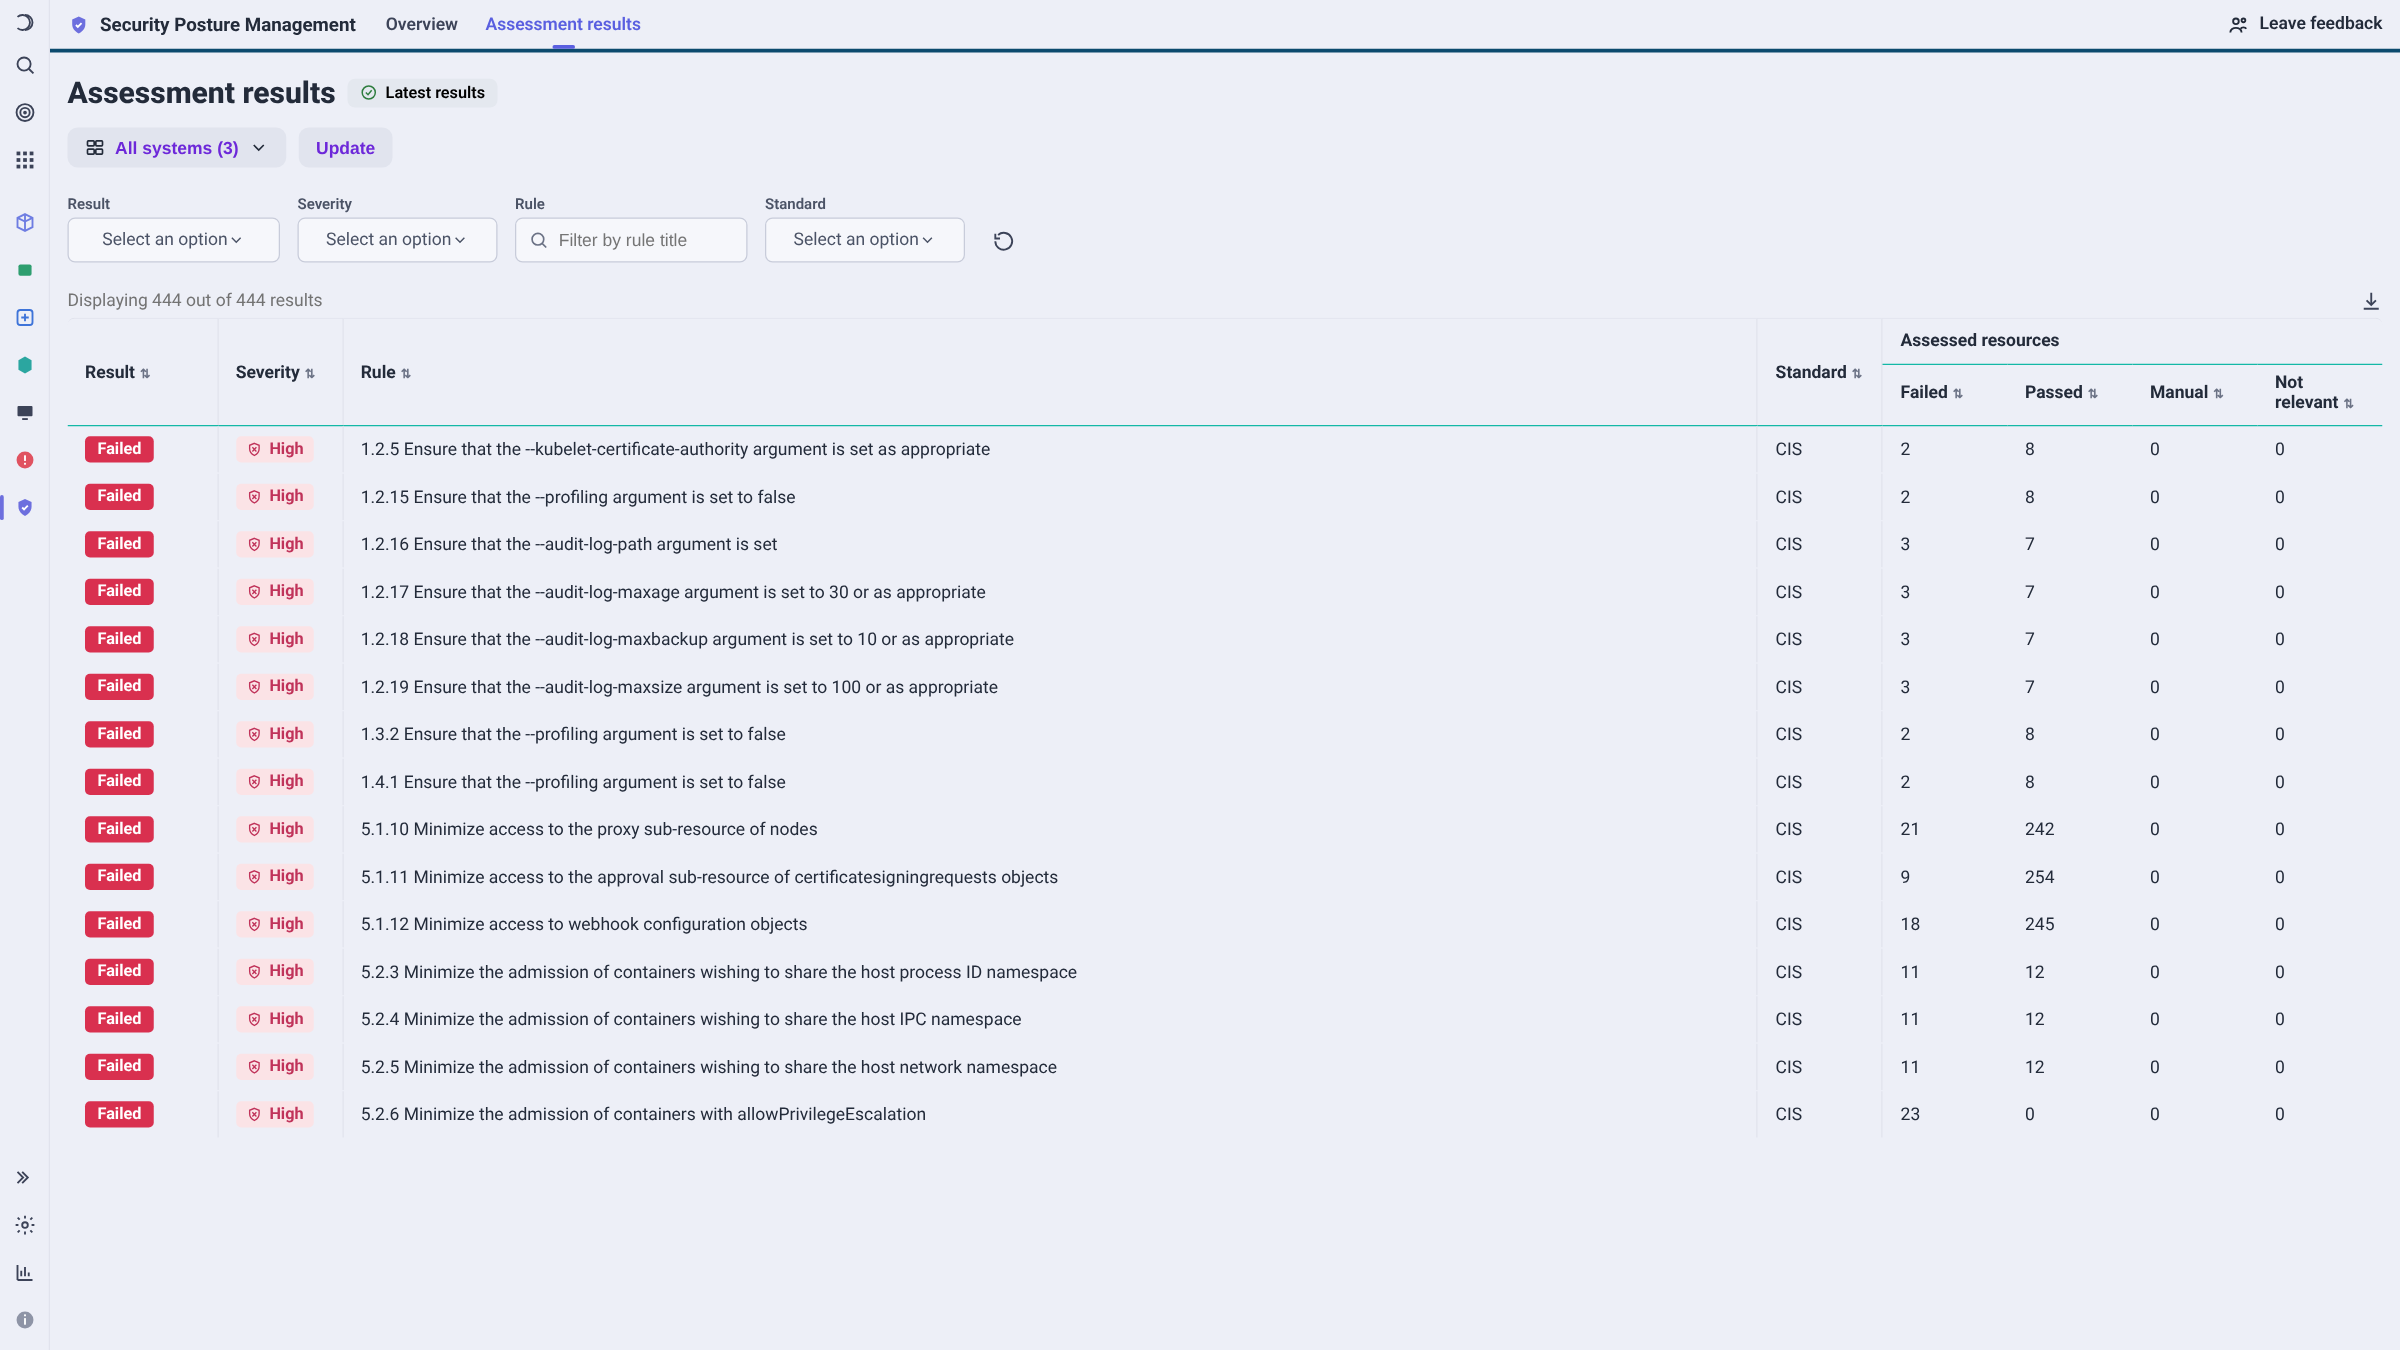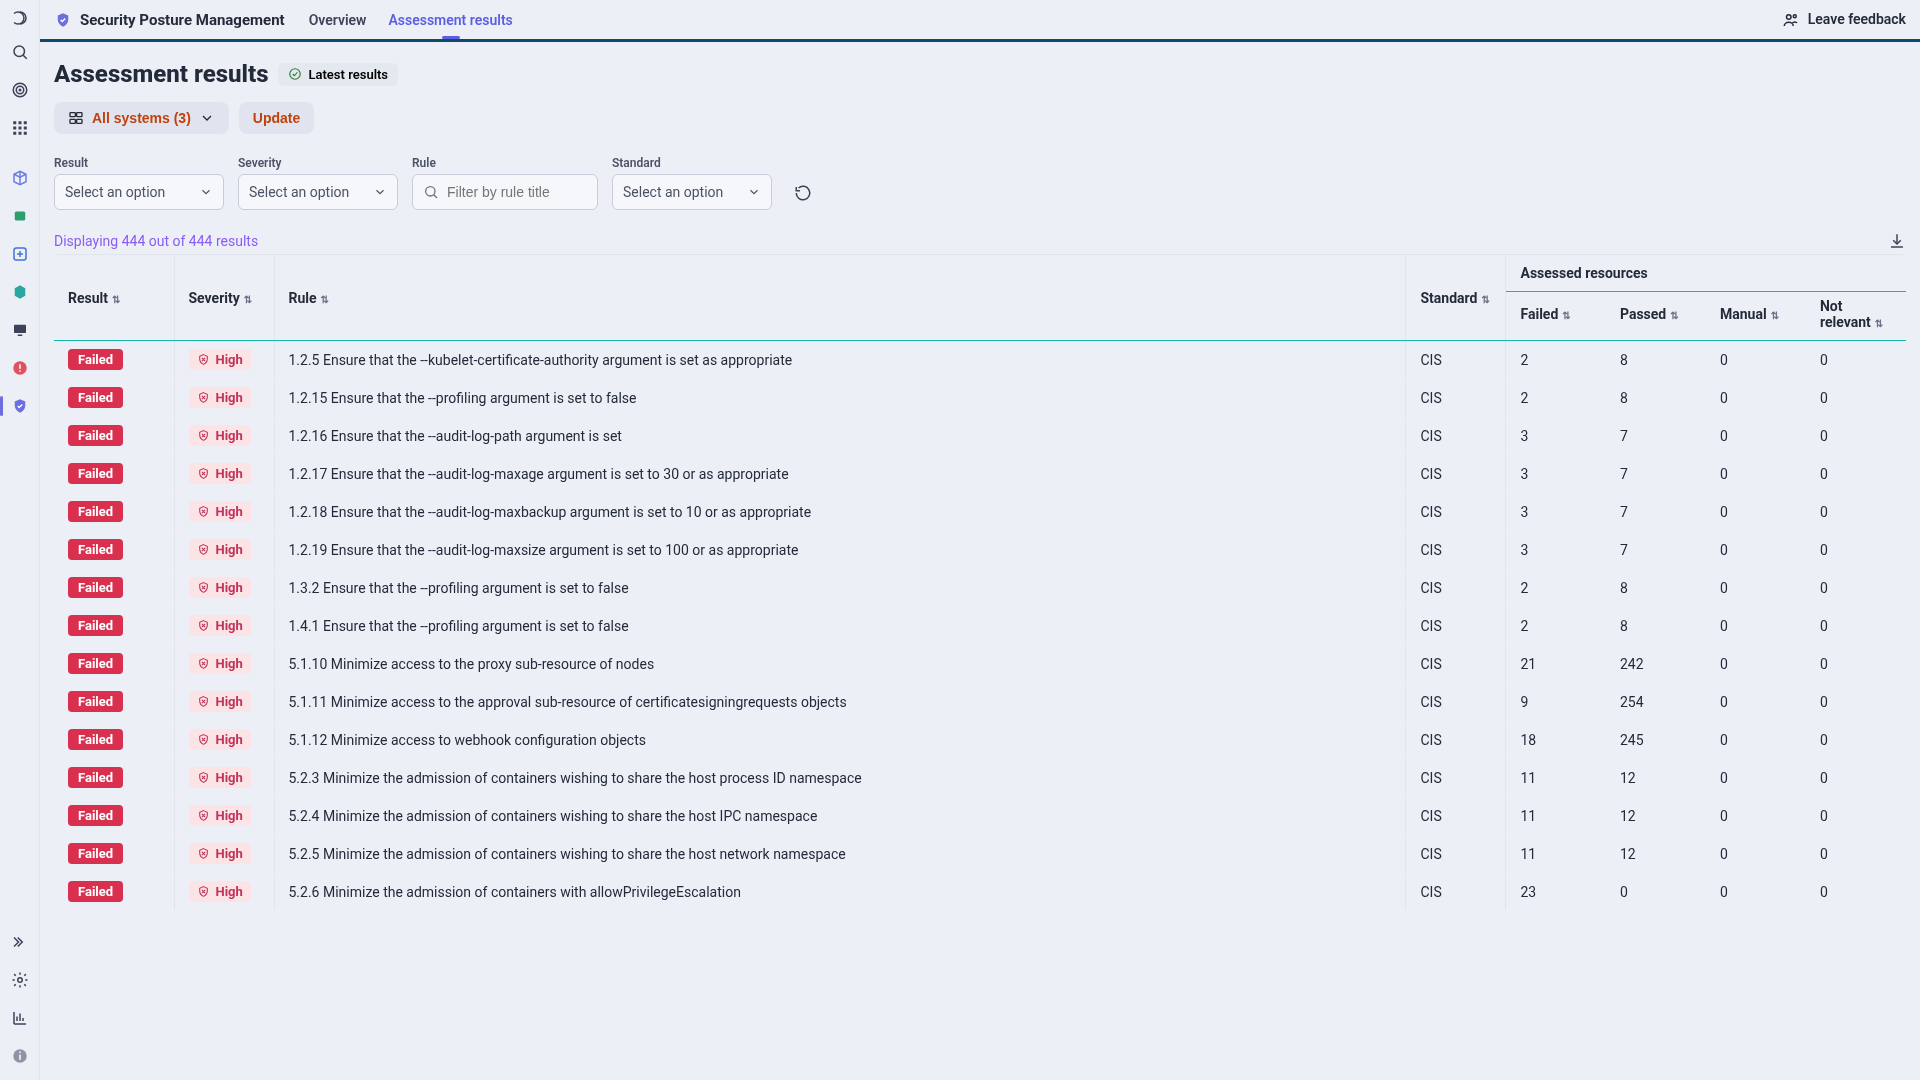--- a/index.html
+++ b/index.html
@@ -30,33 +30,33 @@
   .feedback { display: flex; gap: 8px; font-weight: 600; cursor: pointer; }
 
   
   .content { flex: 1; padding: 18px 14px 8px 14px; display: flex; flex-direction: column; min-height: 0; }
   .page-header { display: flex; align-items: center; gap: 10px; }
   .page-title { font-size: 24px; font-weight: 800; }
   .chip { display: inline-flex; align-items: center; gap: 6px; background: #E4E8EF; color: #000000; border-radius: 6px; padding: 4px 10px; font-weight: 600; font-size: 13px; }
   .chip svg { width: 14px; height: 14px; }
 
   .toolbar-row { display: flex; align-items: center; gap: 10px; margin-top: 14px; }
-  .btn { background: #E1E4EE; border: none; border-radius: 8px; padding: 8px 14px; font-weight: 600; font-size: 14px; cursor: pointer; display: inline-flex; align-items: center; gap: 8px; color: #c2410c; }
+  .btn { background: #E1E4EE; border: none; border-radius: 8px; padding: 8px 14px; font-weight: 600; font-size: 14px; cursor: pointer; display: inline-flex; align-items: center; gap: 8px; color: #6d28d9; }
   .btn svg { width: 16px; height: 16px; }
 
   .filter-row { display: flex; align-items: flex-end; gap: 14px; margin-top: 22px; }
   .filter-group { display: flex; flex-direction: column; gap: 4px; }
   .filter-label { font-size: 12px; color: #4B5366; font-weight: 600; }
-  .select { width: 170px; height: 36px; border: 1px solid #C8CCDA; border-radius: 6px; background: #F6F7FB; padding: 0 10px; display: flex; align-items: center; justify-content: space-between; cursor: pointer; color: #4B5366; }
+  .select { width: 170px; height: 36px; border: 1px solid #C8CCDA; border-radius: 6px; background: #F6F7FB; padding: 0 10px; display: flex; align-items: center; justify-content: center; cursor: pointer; color: #4B5366; }
   .select.wide { width: 160px; }
   .input-wrap { width: 186px; height: 36px; border: 1px solid #C8CCDA; border-radius: 6px; background: #F6F7FB; display: flex; align-items: center; padding: 0 10px; gap: 8px; color: #6B7285; }
   .input-wrap input { border: none; background: transparent; outline: none; width: 100%; font-size: 14px; color: #737373; }
   .reset-btn { width: 34px; height: 34px; display: flex; align-items: center; justify-content: center; cursor: pointer; }
 
-  .result-count-row { display: flex; align-items: center; justify-content: space-between; margin-top: 22px; color: #8b5cf6; font-size: 14px; }
+  .result-count-row { display: flex; align-items: center; justify-content: space-between; margin-top: 22px; color: #737373; font-size: 14px; }
   .download-icon { width: 18px; height: 18px; cursor: pointer; }
 
   
   .table-wrap { flex: 1; min-height: 0; margin-top: 4px; border-radius: 6px; overflow: hidden; border-top: 1px solid #E1E3ED; }
   table { width: 100%; border-collapse: collapse; table-layout: fixed; }
   thead th { text-align: left; font-weight: 700; font-size: 14px; color: #232B3A; padding: 10px 14px; background: #EDEFF7; border-bottom: 1px solid #14b8a6; }
   thead .group-head { border-left: 1px solid #E1E3ED; }
   .col-result { width: 120px; border-right: 1px solid #E1E3ED; }
   .col-severity { width: 100px; border-right: 1px solid #E1E3ED; }
   .col-rule { width: auto; }

